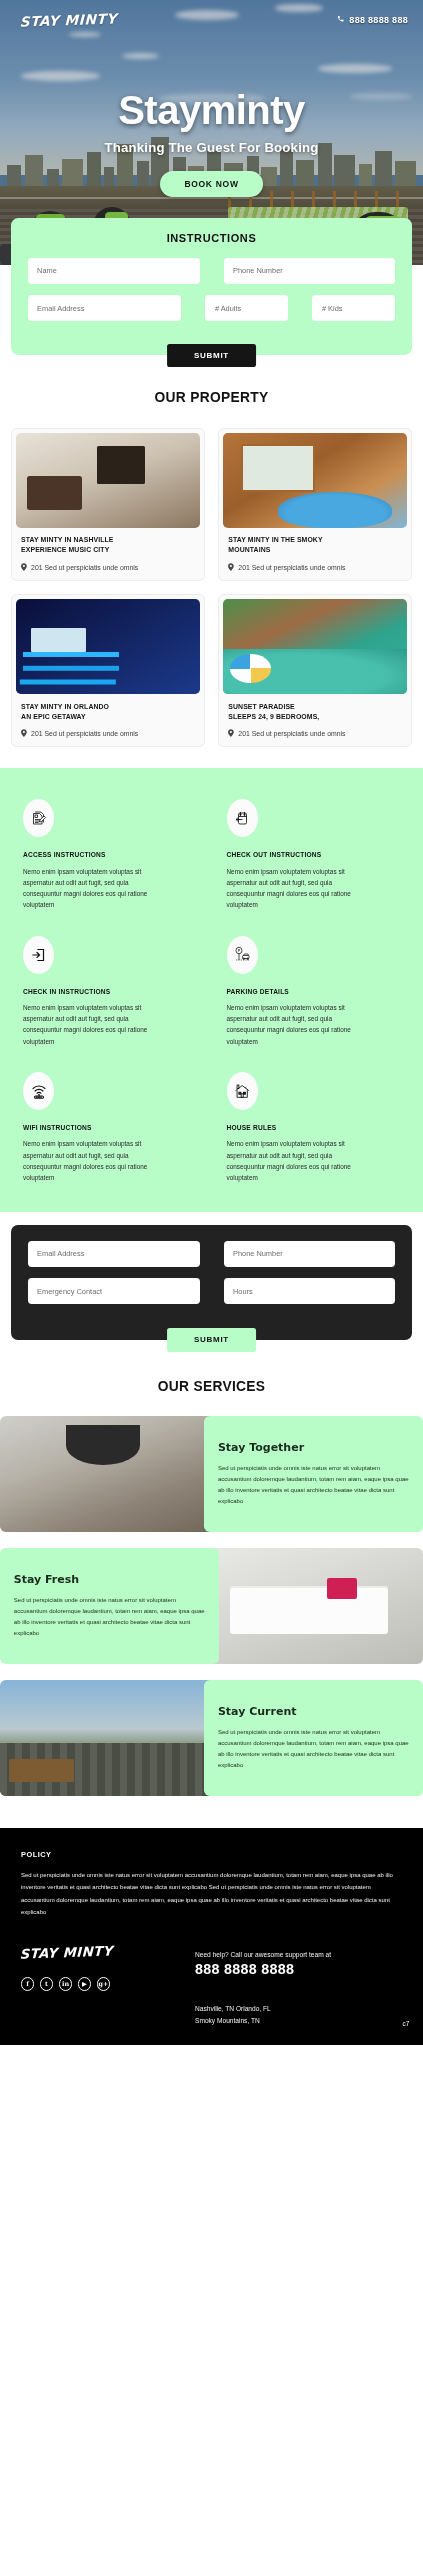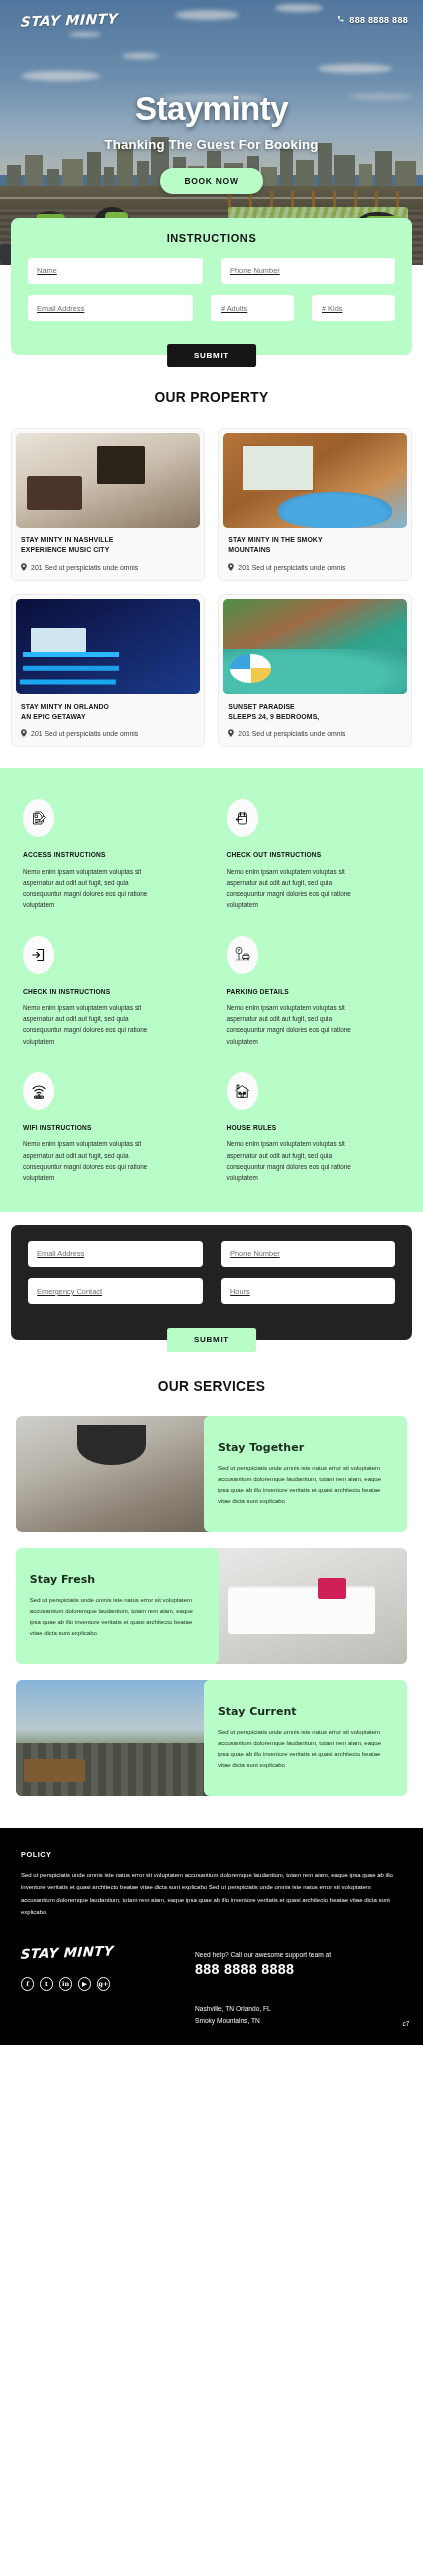--- a/index.html
+++ b/index.html
@@ -88,21 +88,21 @@
     letter-spacing:0.3px;
     text-shadow:0 0.5px 1.6px rgba(0,0,0,.5);
   }
   .hero-center {
     position:absolute; left:0; top:0; width:423px; height:265px;
     display:flex; flex-direction:column; align-items:center; justify-content:center;
     z-index:5;
     padding-top:21px;
   }
   .hero-title {
-    color:#fff; font-size:33px; font-weight:bold; letter-spacing:-0.5px;
+    color:#fff; font-size:40px; font-weight:bold; letter-spacing:-0.5px;
     text-shadow:0 1.6px 5.3px rgba(0,0,0,.5);
     line-height:1.05;
   }
   .hero-sub {
     color:#ffffff; font-size:13.2px; font-weight:bold; margin-top:9.5px;
     text-shadow:0 1.1px 3.7px rgba(0,0,0,.55);
     letter-spacing:0.2px;
   }
   .book-now {
     margin-top:16px;
@@ -120,21 +120,21 @@
   .reservation {
     background:#b8fcc8;
     border-radius:7.4px;
     padding:13.8px 17px 22px;
     position:relative;
   }
   .reservation h2 {
     text-align:center; font-size:11px; font-weight:bold;
     letter-spacing:0.6px; color:#111; margin-bottom:13.8px;
   }
-  .frow { display:flex; gap:18px; margin-bottom:11.6px;text-decoration:underline; }
+  .frow { display:flex; gap:24px; margin-bottom:11.6px; }
   .fin {
     flex:1; background:#fff; border:none; border-radius:3.7px;
     padding:8.5px 9.5px; font-size:7.4px; color:#3c3c3c;
     font-family:"Liberation Sans", sans-serif;
     outline:none; min-width:0;
   }
   .fin::placeholder { color:#6d6d6d; }
   .fin.half { flex:0 0 83px; }
   .fin.email { flex:1.9; }
   .submit-dark {
@@ -214,21 +214,21 @@
   .submit-mint {
     position:absolute; left:50%; transform:translateX(-50%);
     bottom:-11.6px;
     background:#b8fcc8; color:#111;
     border:none; border-radius:2.6px;
     padding:7.4px 27.5px; font-size:8px; font-weight:bold; letter-spacing:0.7px;
     font-family:"Liberation Sans", sans-serif; cursor:pointer;
   }
 
   
-  .services { padding:39px 16px 32px; }
+  .services { padding:39px 0 32px; }
   .svc-row {
     display:grid; grid-template-columns:1fr 1fr;
     align-items:stretch;
     margin-top:22px;
     min-height:116px;
     border-radius:20px;
   }
   .svc-row + .svc-row { margin-top:16px; }
   .svc-img { border-radius:5.8px; overflow:hidden; position:relative; min-height:115px; }
   .svc-card {

